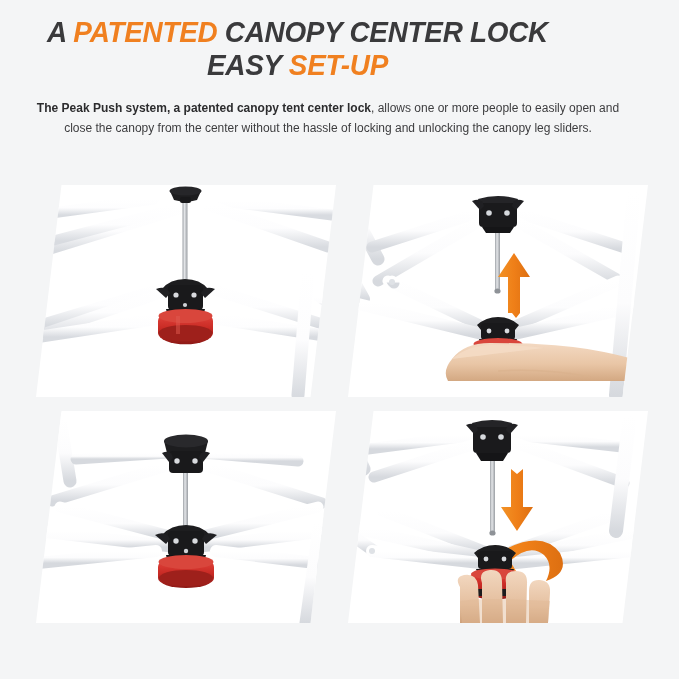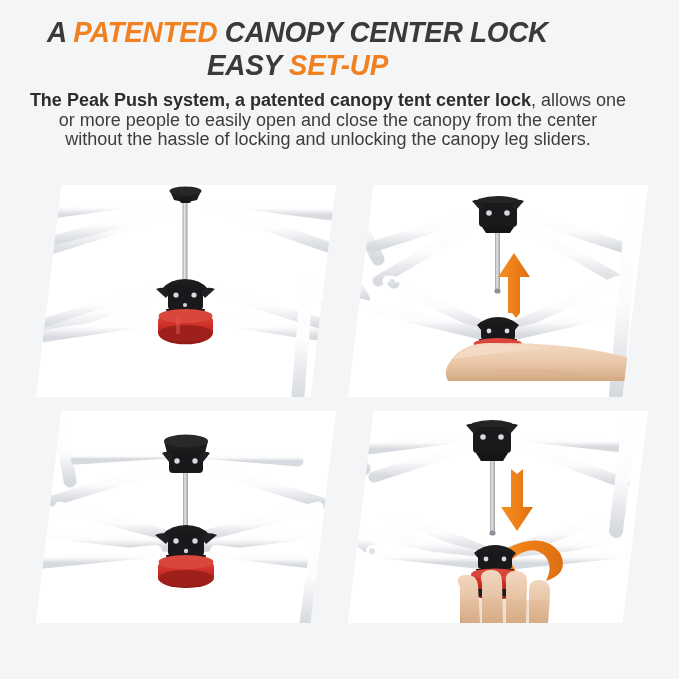--- a/index.html
+++ b/index.html
@@ -20,23 +20,23 @@
     letter-spacing:-0.3px;
     color:#3a3a3c;
     transform:scaleX(0.93);
     transform-origin:center top;
     white-space:nowrap;
   }
   .title .hl{color:#f08020;}
   .title-line2{margin-top:2px;}
 
   .blurb{
-    margin:11px auto 0 auto;
+    margin:19px auto 0 auto;
     width:600px;
-    font-size:18px;
+    font-size:12px;
     line-height:19.5px;
     color:#3d3d3f;
     text-align:center;
   }
   .blurb b{font-weight:700;color:#2c2c2e;}
 
   
   .grid{position:absolute;left:0;top:183px;width:679px;height:470px;}
   .panel{
     position:absolute;

